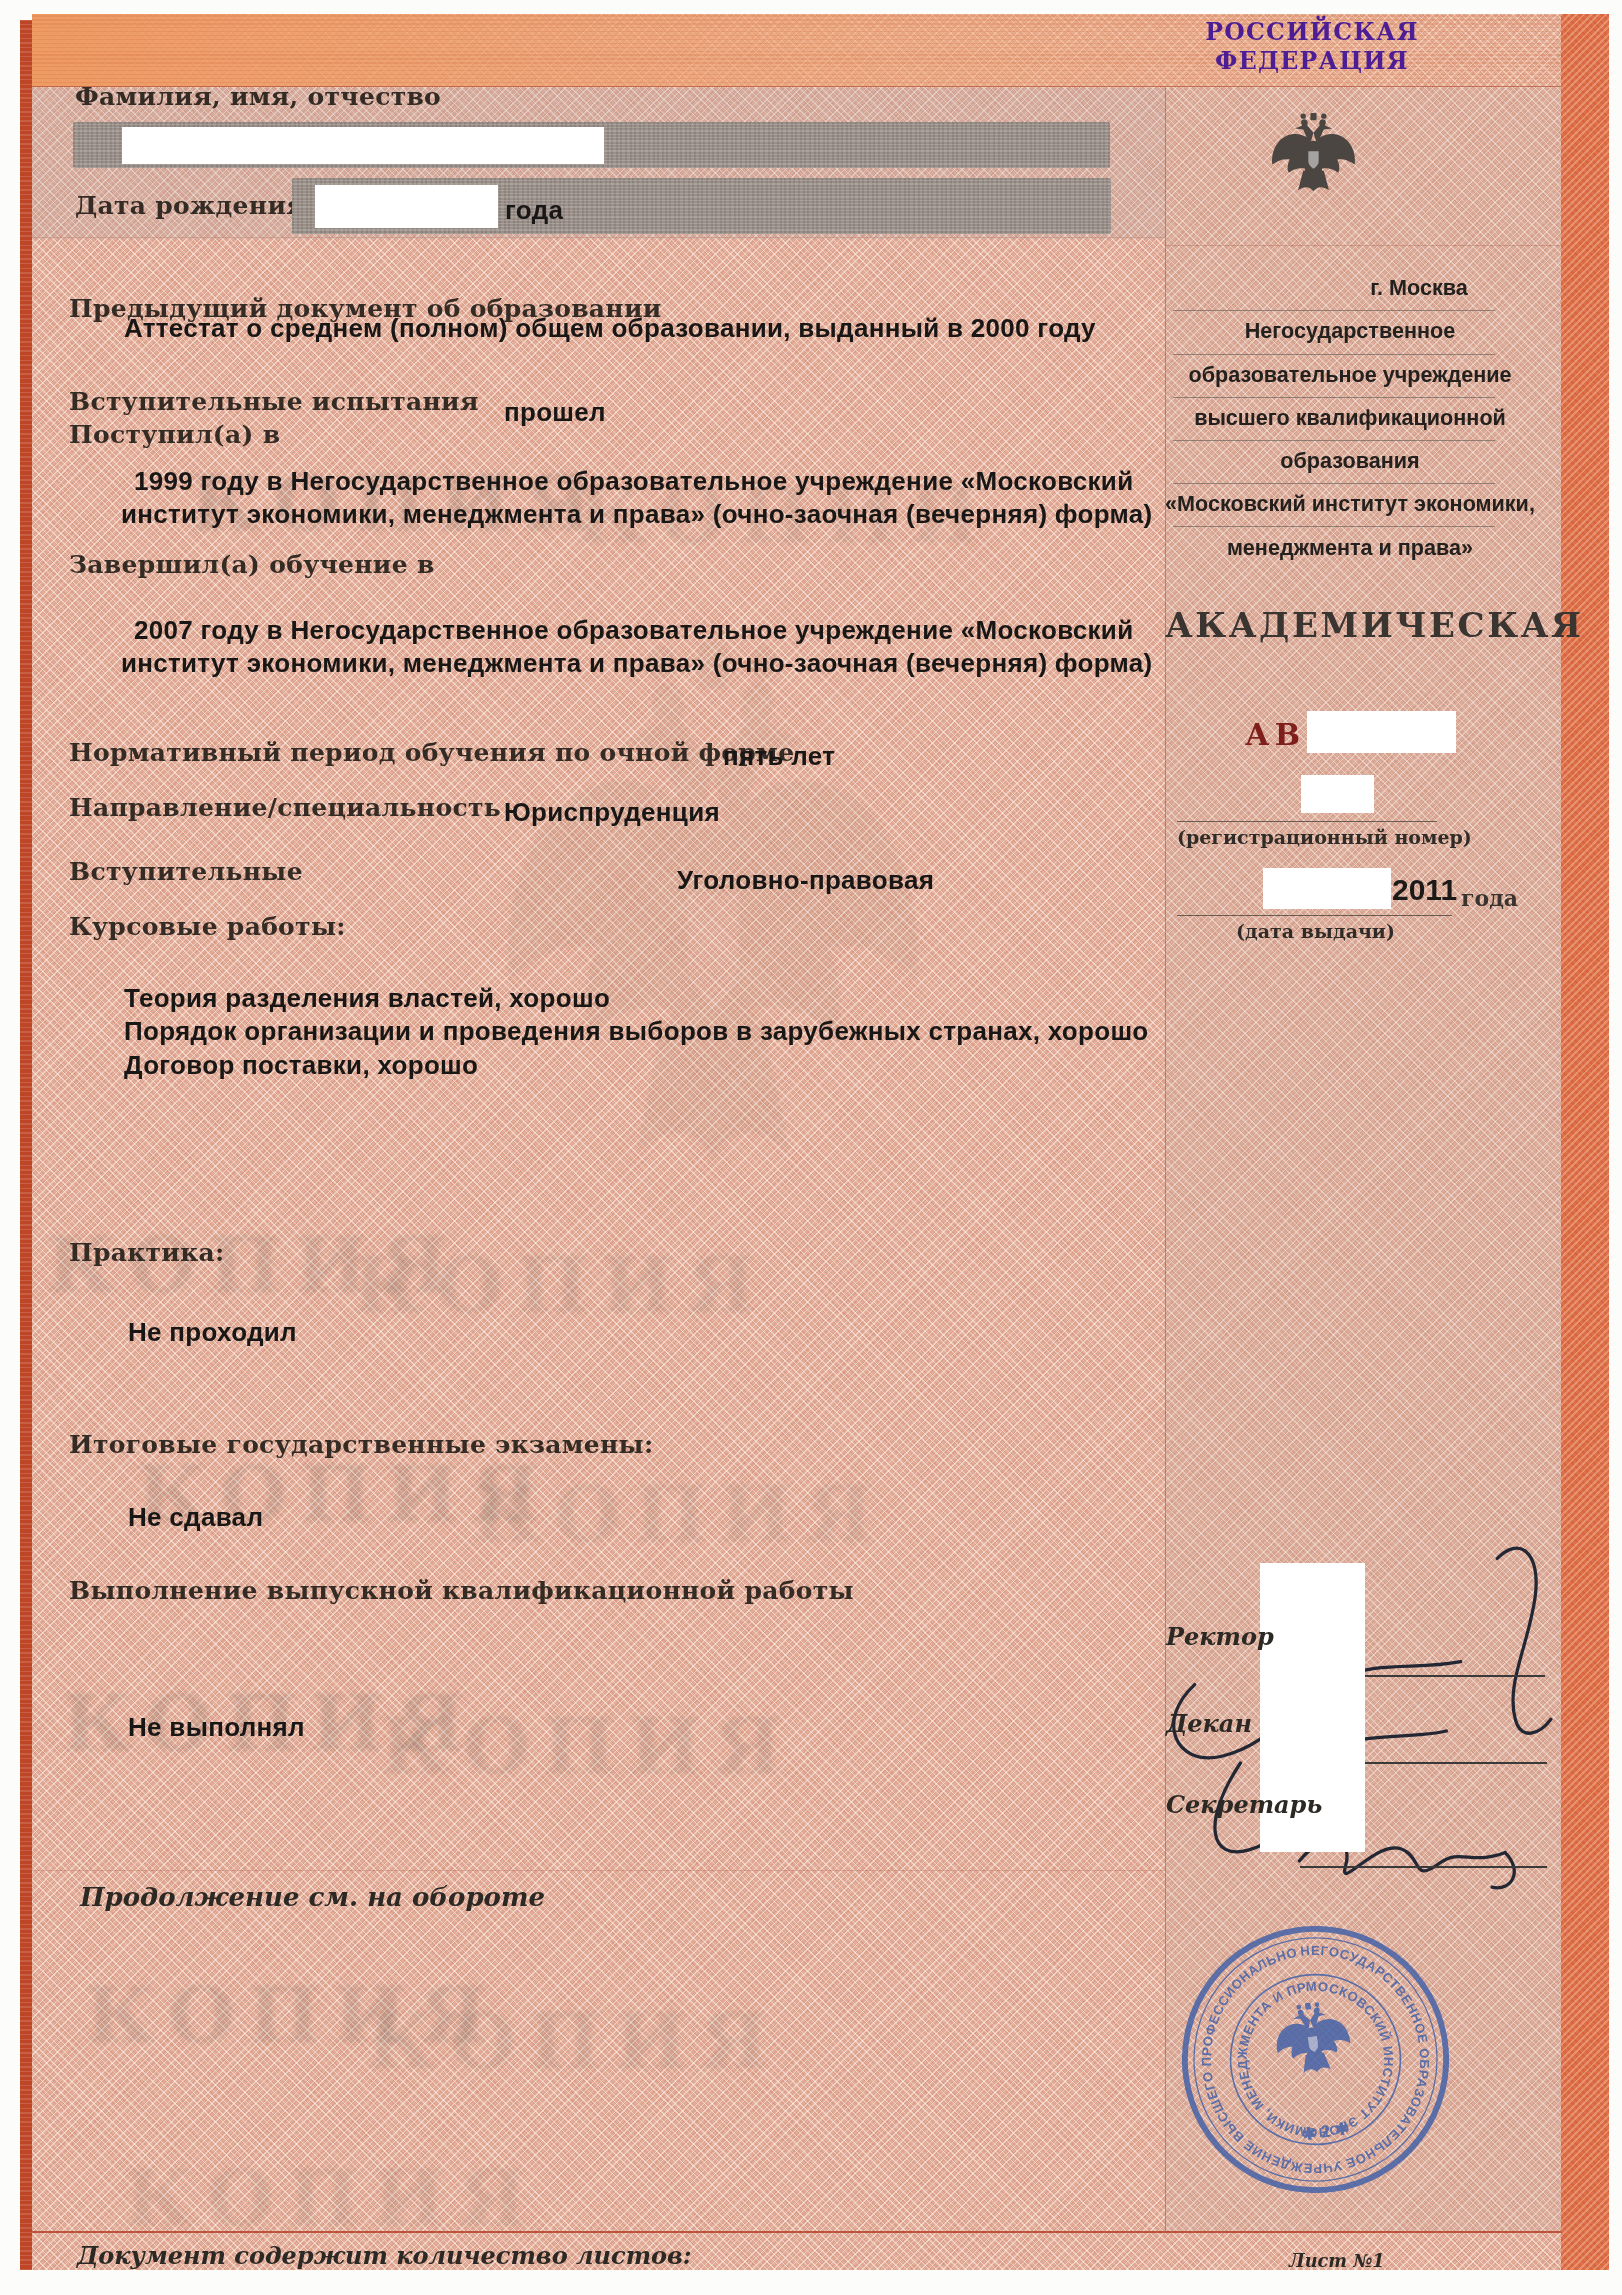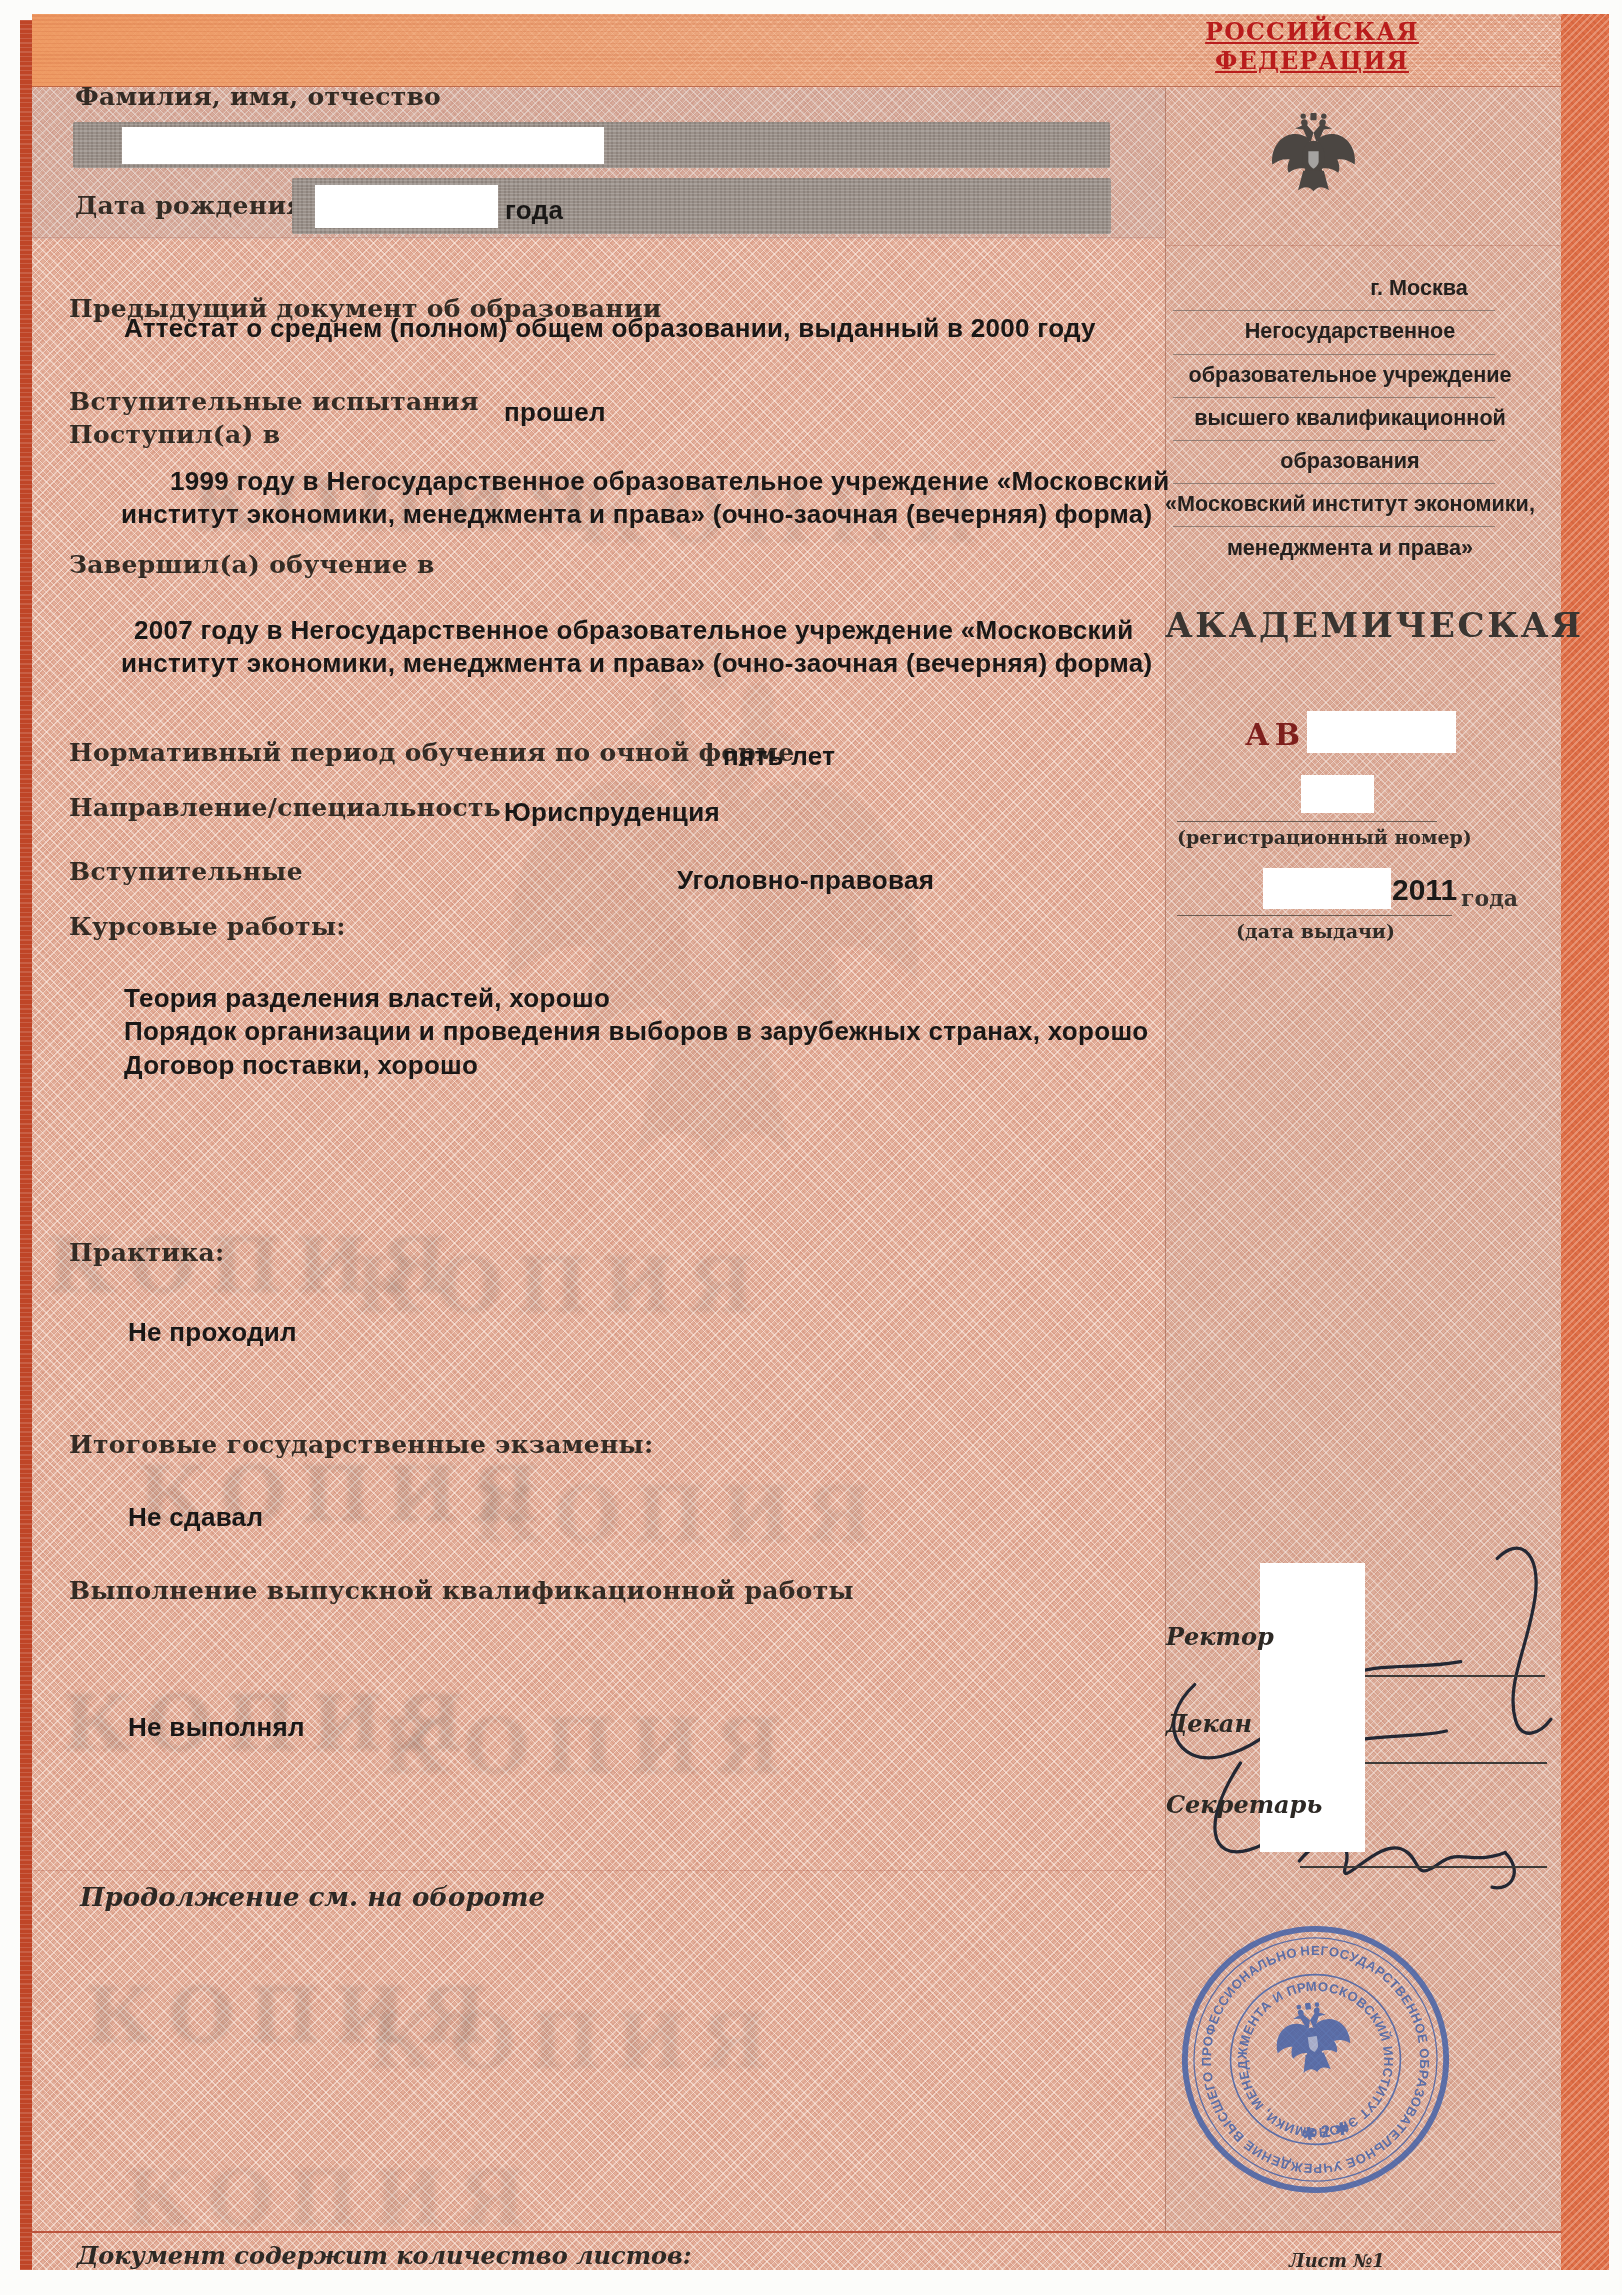--- a/index.html
+++ b/index.html
@@ -34,21 +34,21 @@
   }
   .hr{background:rgba(158,70,48,.55);}
   .hr-strong{background:#b4432b;opacity:.85;}
   .ul{background:#6f6560;opacity:.7;}
 
   
   .lbl{font:700 25px "DejaVu Serif",serif;color:#332b24;letter-spacing:0.3px;white-space:nowrap;}
   .val{font:700 26px "Liberation Sans",sans-serif;color:#191716;letter-spacing:0.3px;white-space:nowrap;}
   .cap{font:700 19px "DejaVu Serif",serif;color:#302b26;white-space:nowrap;}
   .script{font:italic 700 24px "DejaVu Serif",serif;color:#2c2824;white-space:nowrap;}
-  .masth{font:800 23.6px "DejaVu Serif",serif;color:#b91c1c;letter-spacing:1.3px;text-align:center;text-decoration:underline;}
+  .masth{font:800 23.6px "DejaVu Serif",serif;color:#4c1d95;letter-spacing:1.3px;text-align:center;}
   .inst{font:700 21.6px "Liberation Sans",sans-serif;color:#24201e;text-align:center;white-space:nowrap;}
   .title1{font:800 34px "DejaVu Serif",serif;color:#3a3531;letter-spacing:2.6px;text-align:center;}
   .title2{font:800 48px "DejaVu Serif",serif;color:#3a3531;letter-spacing:5.9px;text-align:center;}
   .series{font:700 30px "DejaVu Serif",serif;color:#7e1f1c;letter-spacing:5.2px;}
   .yearbig{font:700 30px "Liberation Sans",sans-serif;color:#1c1a19;}
   .yearword{font:700 22px "DejaVu Serif",serif;color:#3a332e;}
 
   
   .redact-grey{
     background:#9a9089;
@@ -122,21 +122,21 @@
   <div class="abs redact-grey" style="left:292px;top:178px;width:819px;height:56px;"></div>
   <div class="abs redact-white" style="left:315px;top:185px;width:183px;height:43px;"></div>
   <div class="abs val" style="left:505px;top:195px;">года</div>
 
   <div class="abs lbl" style="left:69px;top:250px;margin-top:44px;">Предыдущий документ об образовании</div>
   <div class="abs val" style="left:124px;top:313px;">Аттестат о среднем (полном) общем образовании, выданный в 2000 году</div>
 
   <div class="abs lbl" style="left:69px;top:387px;">Вступительные испытания</div>
   <div class="abs val" style="left:504px;top:397px;">прошел</div>
   <div class="abs lbl" style="left:69px;top:420px;">Поступил(а) в</div>
-  <div class="abs val" style="left:134px;top:466px;margin-left:36px;">1999 году в Негосударственное образовательное учреждение «Московский</div>
+  <div class="abs val" style="left:134px;top:466px;">1999 году в Негосударственное образовательное учреждение «Московский</div>
   <div class="abs val" style="left:121px;top:499px;">институт экономики, менеджмента и права» (очно-заочная (вечерняя) форма)</div>
 
   <div class="abs lbl" style="left:69px;top:550px;">Завершил(а) обучение в</div>
   <div class="abs val" style="left:134px;top:615px;">2007 году в Негосударственное образовательное учреждение «Московский</div>
   <div class="abs val" style="left:121px;top:648px;">институт экономики, менеджмента и права» (очно-заочная (вечерняя)  форма)</div>
 
   <div class="abs lbl" style="left:69px;top:738px;">Нормативный период обучения по очной форме</div>
   <div class="abs val" style="left:723px;top:741px;">пять лет</div>
 
   <div class="abs lbl" style="left:69px;top:793px;">Направление/специальность</div>

